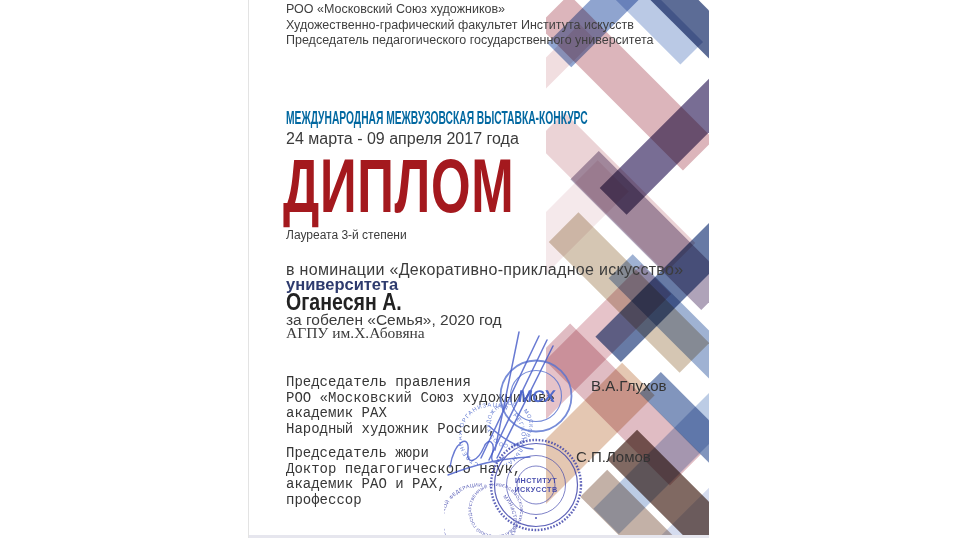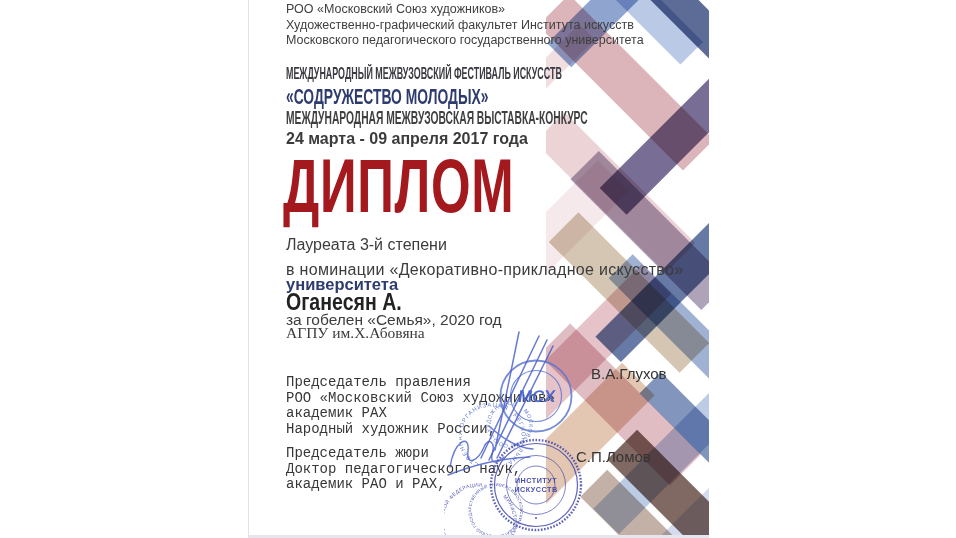--- a/index.html
+++ b/index.html
@@ -10,26 +10,26 @@
   .doc-bottom-edge{position:absolute;left:0;top:535px;width:460px;height:3px;background:#e6e6ee;}
   .pattern{position:absolute;left:297px;top:0;width:163px;height:538px;overflow:hidden;}
   .band{position:absolute;mix-blend-mode:multiply;}
   .tl{position:absolute;left:37px;white-space:nowrap;}
   .cond{display:inline-block;transform-origin:left top;font-weight:bold;}
   .org{font-size:12.5px;line-height:15.5px;color:#3f3f3f;}
   .fest1{top:64px;font-size:16.5px;color:#3a3a42;}
   .fest1 .cond{transform:scaleX(.54);}
   .sod{top:84px;font-size:22px;color:#2e3b6e;}
   .sod .cond{transform:scaleX(.63);}
-  .fest2{top:108px;font-size:18px;color:#404040;}
+  .fest2{top:108px;font-size:18px;color:#0369a1;}
   .fest2 .cond{transform:scaleX(.57);}
-  .dates{top:130px;font-size:16px;color:#3b3b3b;font-weight:bold;}
+  .dates{top:130px;font-size:16px;color:#3b3b3b;}
   .diplom{top:148px;left:34px;font-size:76px;line-height:1;color:#a4191e;letter-spacing:1px;text-align:center;}
   .diplom .cond{transform:scaleX(.67);font-weight:800;}
-  .laureate{top:236px;font-size:16px;}
+  .laureate{top:228px;font-size:12px;}
   .nomination{top:261px;font-size:16px;letter-spacing:.3px;}
   .awarded{top:275px;font-size:16.5px;font-weight:bold;color:#2e3b6e;}
   .recipient{top:289px;font-size:23px;font-weight:bold;color:#222;text-align:right;}
   .recipient .cond{transform:scaleX(.85);}
   .work{top:311px;font-size:15.5px;}
   .institution{top:324px;font-size:15.5px;font-family:Liberation Serif, serif;}
   .sig-block{position:absolute;left:37px;font-size:14px;line-height:15.5px;color:#373737;font-family:Liberation Mono, monospace;}
   .sig-name{position:absolute;font-size:15px;color:#343434;white-space:nowrap;}
   .stampsvg{position:absolute;opacity:.92;}
 </style>
@@ -58,49 +58,48 @@
       <div class="band" style="left:104px;top:372px;width:36px;height:175px;background:#a0b7da;opacity:.7;transform:rotate(45deg);"></div>
       <div class="band" style="left:144px;top:360px;width:30px;height:155px;background:#4b67a1;opacity:.7;transform:rotate(-45deg);"></div>
       <div class="band" style="left:110px;top:422px;width:42px;height:155px;background:#60433a;opacity:.8;transform:rotate(-45deg);"></div>
       <div class="band" style="left:134px;top:452px;width:38px;height:145px;background:#c7d0ea;opacity:.75;transform:rotate(45deg);"></div>
       <div class="band" style="left:80px;top:462px;width:38px;height:145px;background:#92715f;opacity:.55;transform:rotate(-45deg);"></div>
     </div>
 
     <div class="tl org" style="top:2px;">
       <div>РОО «Московский Союз художников»</div>
       <div>Художественно-графический факультет Института искусств</div>
-      <div>Московского педагогического государственного университета</div>
+      <div>Председатель педагогического государственного университета</div>
     </div>
 
-    <div class="tl fest1"><span class="cond">МЕЖДУНАРОДНЫЙ МЕЖВУЗОВСКИЙ ФЕСТИВАЛЬ ИСКУССТВ</span></div>
-    <div class="tl sod"><span class="cond">«СОДРУЖЕСТВО МОЛОДЫХ»</span></div>
     <div class="tl fest2"><span class="cond">МЕЖДУНАРОДНАЯ МЕЖВУЗОВСКАЯ ВЫСТАВКА-КОНКУРС</span></div>
     <div class="tl dates">24 марта - 09 апреля 2017 года</div>
 
     <div class="tl diplom"><span class="cond">ДИПЛОМ</span></div>
 
     <div class="tl laureate">Лауреата 3-й степени</div>
     <div class="tl nomination">в номинации «Декоративно-прикладное искусство»</div>
     <div class="tl awarded">университета</div>
     <div class="tl recipient"><span class="cond">Оганесян А.</span></div>
     <div class="tl work">за гобелен «Семья», 2020 год</div>
     <div class="tl institution">АГПУ им.Х.Абовяна</div>
 
     <div class="sig-block" style="top:375px;">
       <div>Председатель правления</div>
       <div>РОО «Московский Союз художников»</div>
       <div>академик РАХ</div>
       <div>Народный художник России,</div>
     </div>
-    <div class="sig-name" style="left:342px;top:365px;">В.А.Глухов</div>
+    <div class="sig-name" style="left:342px;top:377px;">В.А.Глухов</div>
 
     <div class="sig-block" style="top:446px;">
       <div>Председатель жюри</div>
       <div>Доктор педагогического наук,</div>
       <div>академик РАО и РАХ,</div>
+      <div>профессор</div>
     </div>
     <div class="sig-name" style="left:327px;top:448px;">С.П.Ломов</div>
 
     <svg class="stampsvg" style="left:210px;top:330px;" width="150" height="135" viewBox="0 0 150 135">
       <defs>
         <path id="s1outer" d="M54,85.3 a30,30 0 1,1 -0.03,-0.03" fill="none"></path>
         <path id="s1inner" d="M64.5,80.9 a19.5,19.5 0 1,1 -0.03,-0.03" fill="none"></path>
       </defs>
       <circle cx="77" cy="66" r="35.5" fill="none" stroke="#5b74cf" stroke-width="1.8" opacity=".9"></circle>
       <circle cx="77" cy="66" r="25.5" fill="none" stroke="#5b74cf" stroke-width="1.1" opacity=".9"></circle>

